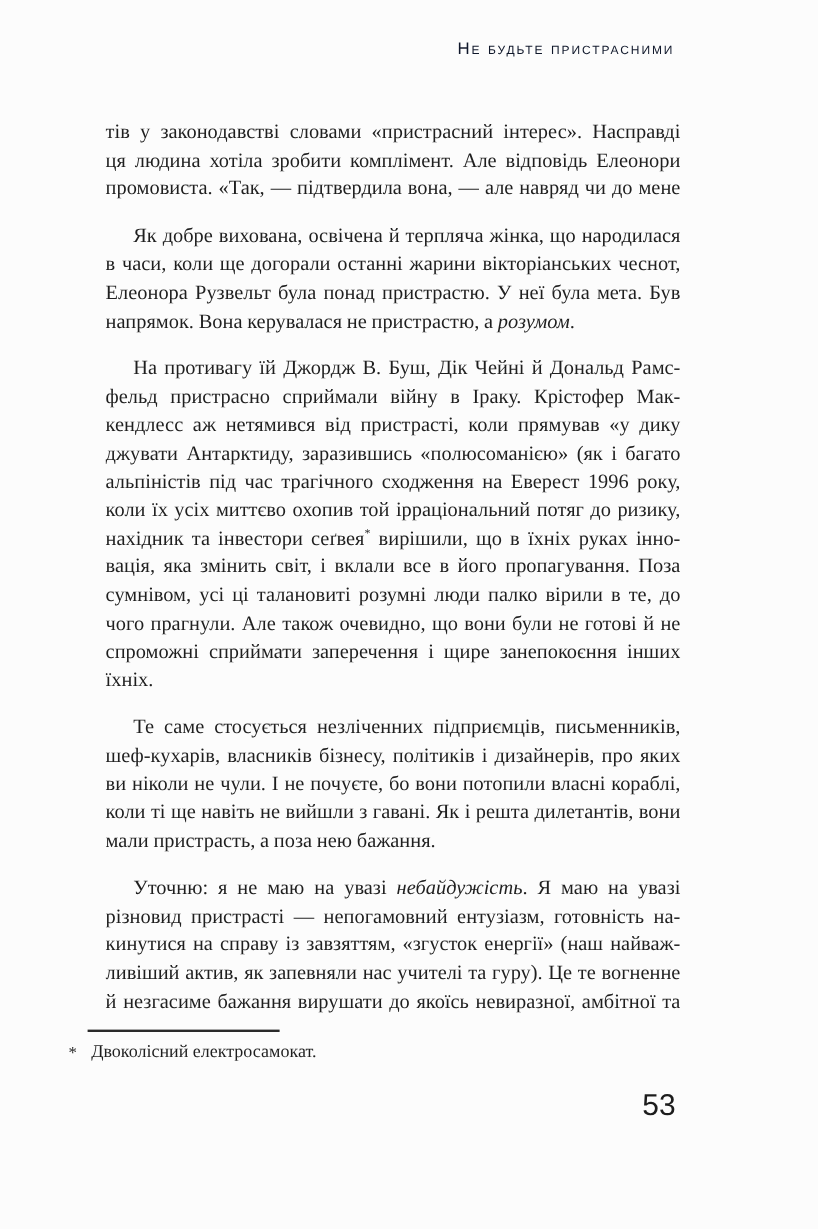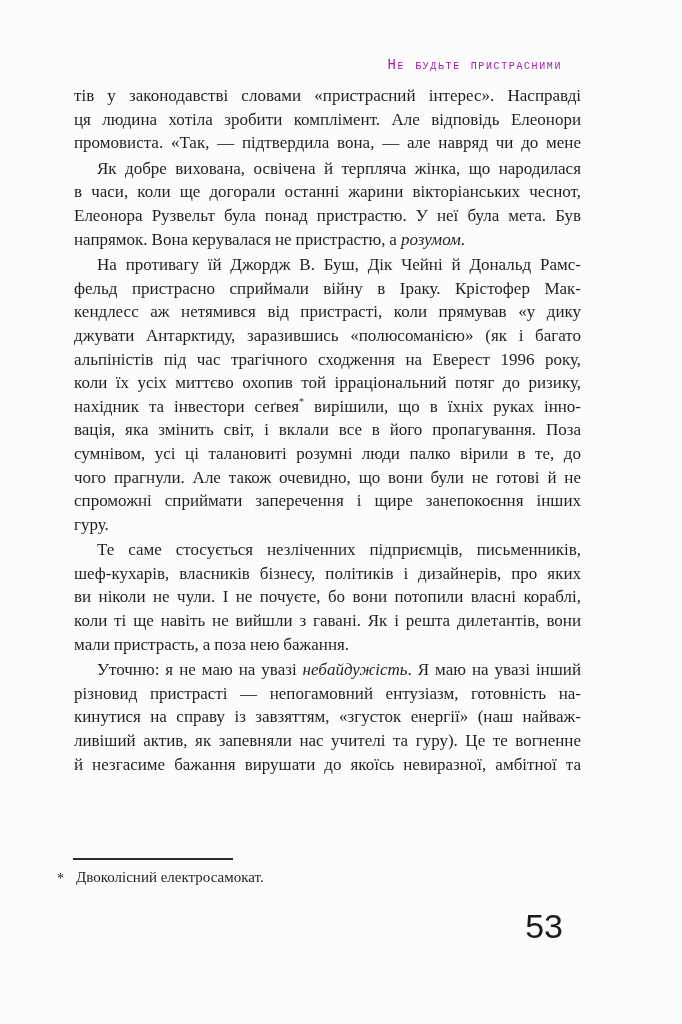--- a/index.html
+++ b/index.html
@@ -11,40 +11,40 @@
     position: relative;
     width: 682px;
     height: 1024px;
     background: #fcfcfc;
     font-family: "Liberation Serif", serif;
     color: #1f1f1f;
     overflow: hidden;
   }
   .running-header {
     position: absolute;
-    top: 57px;
+    top: 32px;
     right: 120px;
-    font-family: Liberation Mono, monospace;
+    font-family: Liberation Sans, sans-serif;
     font-variant: small-caps;
     font-size: 14px;
     letter-spacing: 1.6px;
-    color: #a21caf;
+    color: #0f172a;
     white-space: nowrap;
   }
   .text-block {
     position: absolute;
     left: 72px;
     top: 82px;
     width: 511px;
     font-size: 17px;
     line-height: 23.6px;
     word-spacing: -0.3px;
     text-align: left;
   }
-  .para { margin: 2px; }
+  .para { margin: 16px; }
   .line {
     height: 23.6px;
     overflow: hidden;
     white-space: normal;
   }
   .line.just {
     text-align: justify;
     text-align-last: justify;
   }
   .line.first { padding-left: 23px; }
@@ -74,21 +74,21 @@
     position: absolute;
     left: -19px;
     top: 1px;
     font-size: 14px;
   }
   .page-number {
     position: absolute;
     top: 907px;
     right: 119px;
     font-family: "Liberation Sans", sans-serif;
-    font-size: 34px;
+    font-size: 25px;
     color: #1c1c1c;
   }
 </style>
 </head>
 <body>
 
 <div class="page">
   <div class="running-header">Не будьте пристрасними</div>
 
   <div class="text-block">
@@ -108,21 +108,21 @@
         <div class="line just"><span>фельд пристрасно сприймали війну в Іраку. Крістофер Мак-</span></div>
         <div class="line just"><span>кендлесс аж нетямився від пристрасті, коли прямував «у дику</span></div>
         <div class="line just"><span>джувати Антарктиду, заразившись «полюсоманією» (як і багато</span></div>
         <div class="line just"><span>альпіністів під час трагічного сходження на Еверест 1996 року,</span></div>
         <div class="line just"><span>коли їх усіх миттєво охопив той ірраціональний потяг до ризику,</span></div>
         <div class="line just"><span>нахідник та інвестори сеґвея</span><sup>*</sup><span> вирішили, що в їхніх руках інно-</span></div>
         <div class="line just"><span>вація, яка змінить світ, і вклали все в його пропагування. Поза</span></div>
         <div class="line just"><span>сумнівом, усі ці талановиті розумні люди палко вірили в те, до</span></div>
         <div class="line just"><span>чого прагнули. Але також очевидно, що вони були не готові й не</span></div>
         <div class="line just"><span>спроможні сприймати заперечення і щире занепокоєння інших</span></div>
-        <div class="line"><span>гуру.</span></div>
+        <div class="line"><span>їхніх.</span></div>
       </div>
       <div class="para">
         <div class="line just first"><span>Те саме стосується незліченних підприємців, письменників,</span></div>
         <div class="line just"><span>шеф-кухарів, власників бізнесу, політиків і дизайнерів, про яких</span></div>
         <div class="line just"><span>ви ніколи не чули. І не почуєте, бо вони потопили власні кораблі,</span></div>
         <div class="line just"><span>коли ті ще навіть не вийшли з гавані. Як і решта дилетантів, вони</span></div>
         <div class="line"><span>мали пристрасть, а поза нею бажання.</span></div>
       </div>
       <div class="para">
         <div class="line just first"><span>Уточню: я не маю на увазі </span><em>небайдужість</em><span>. Я маю на увазі інший</span></div>

